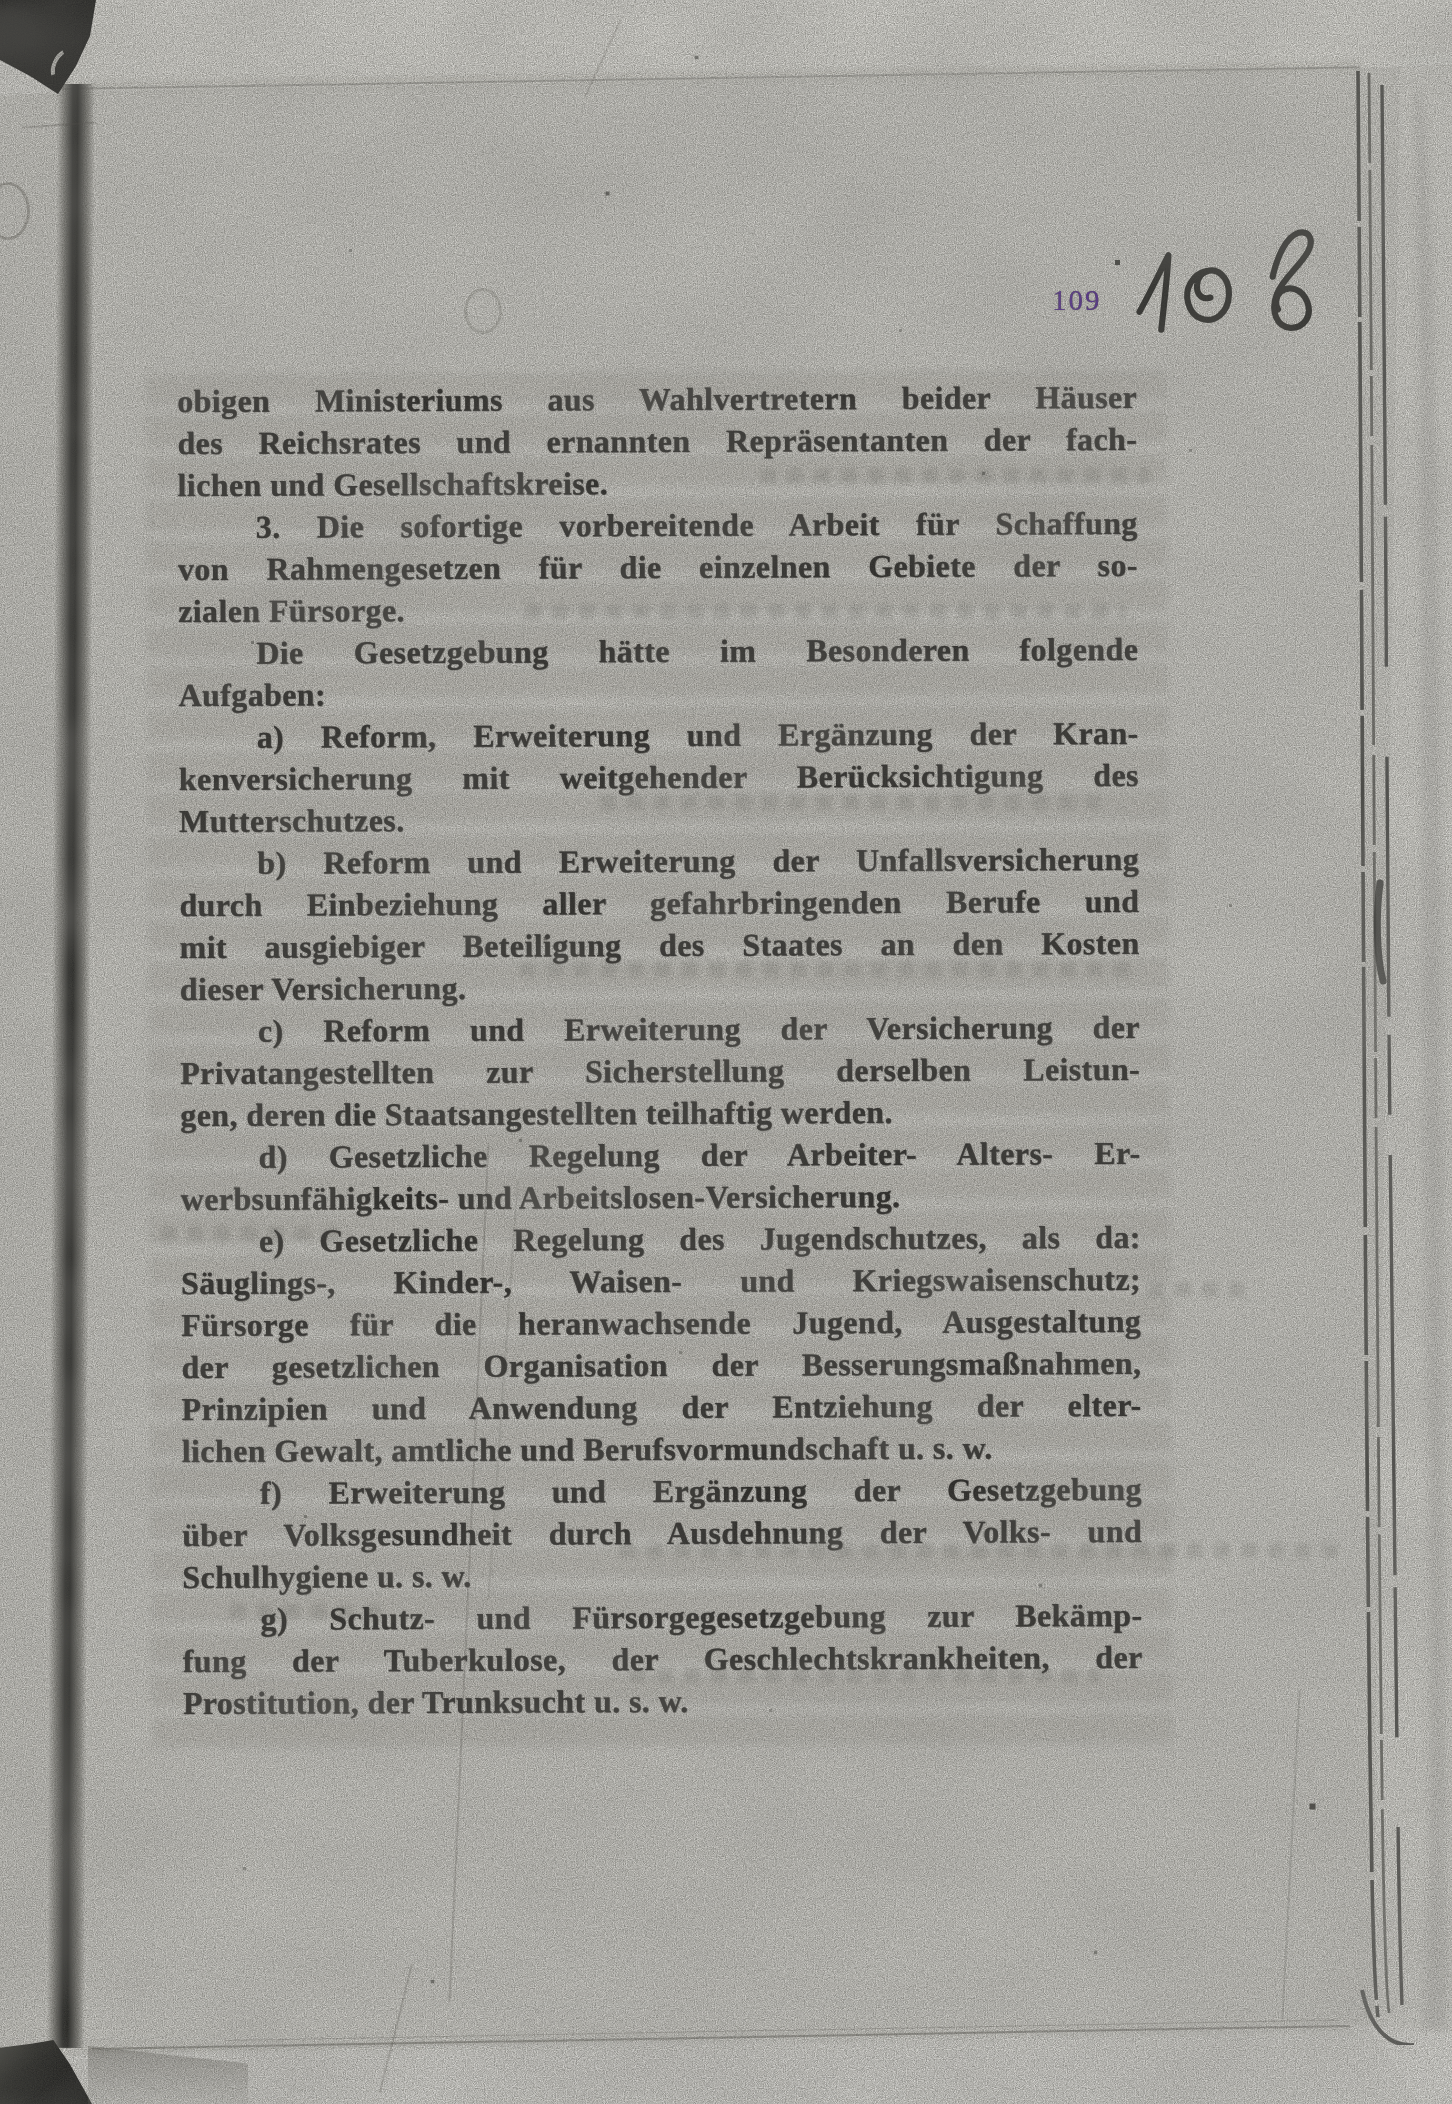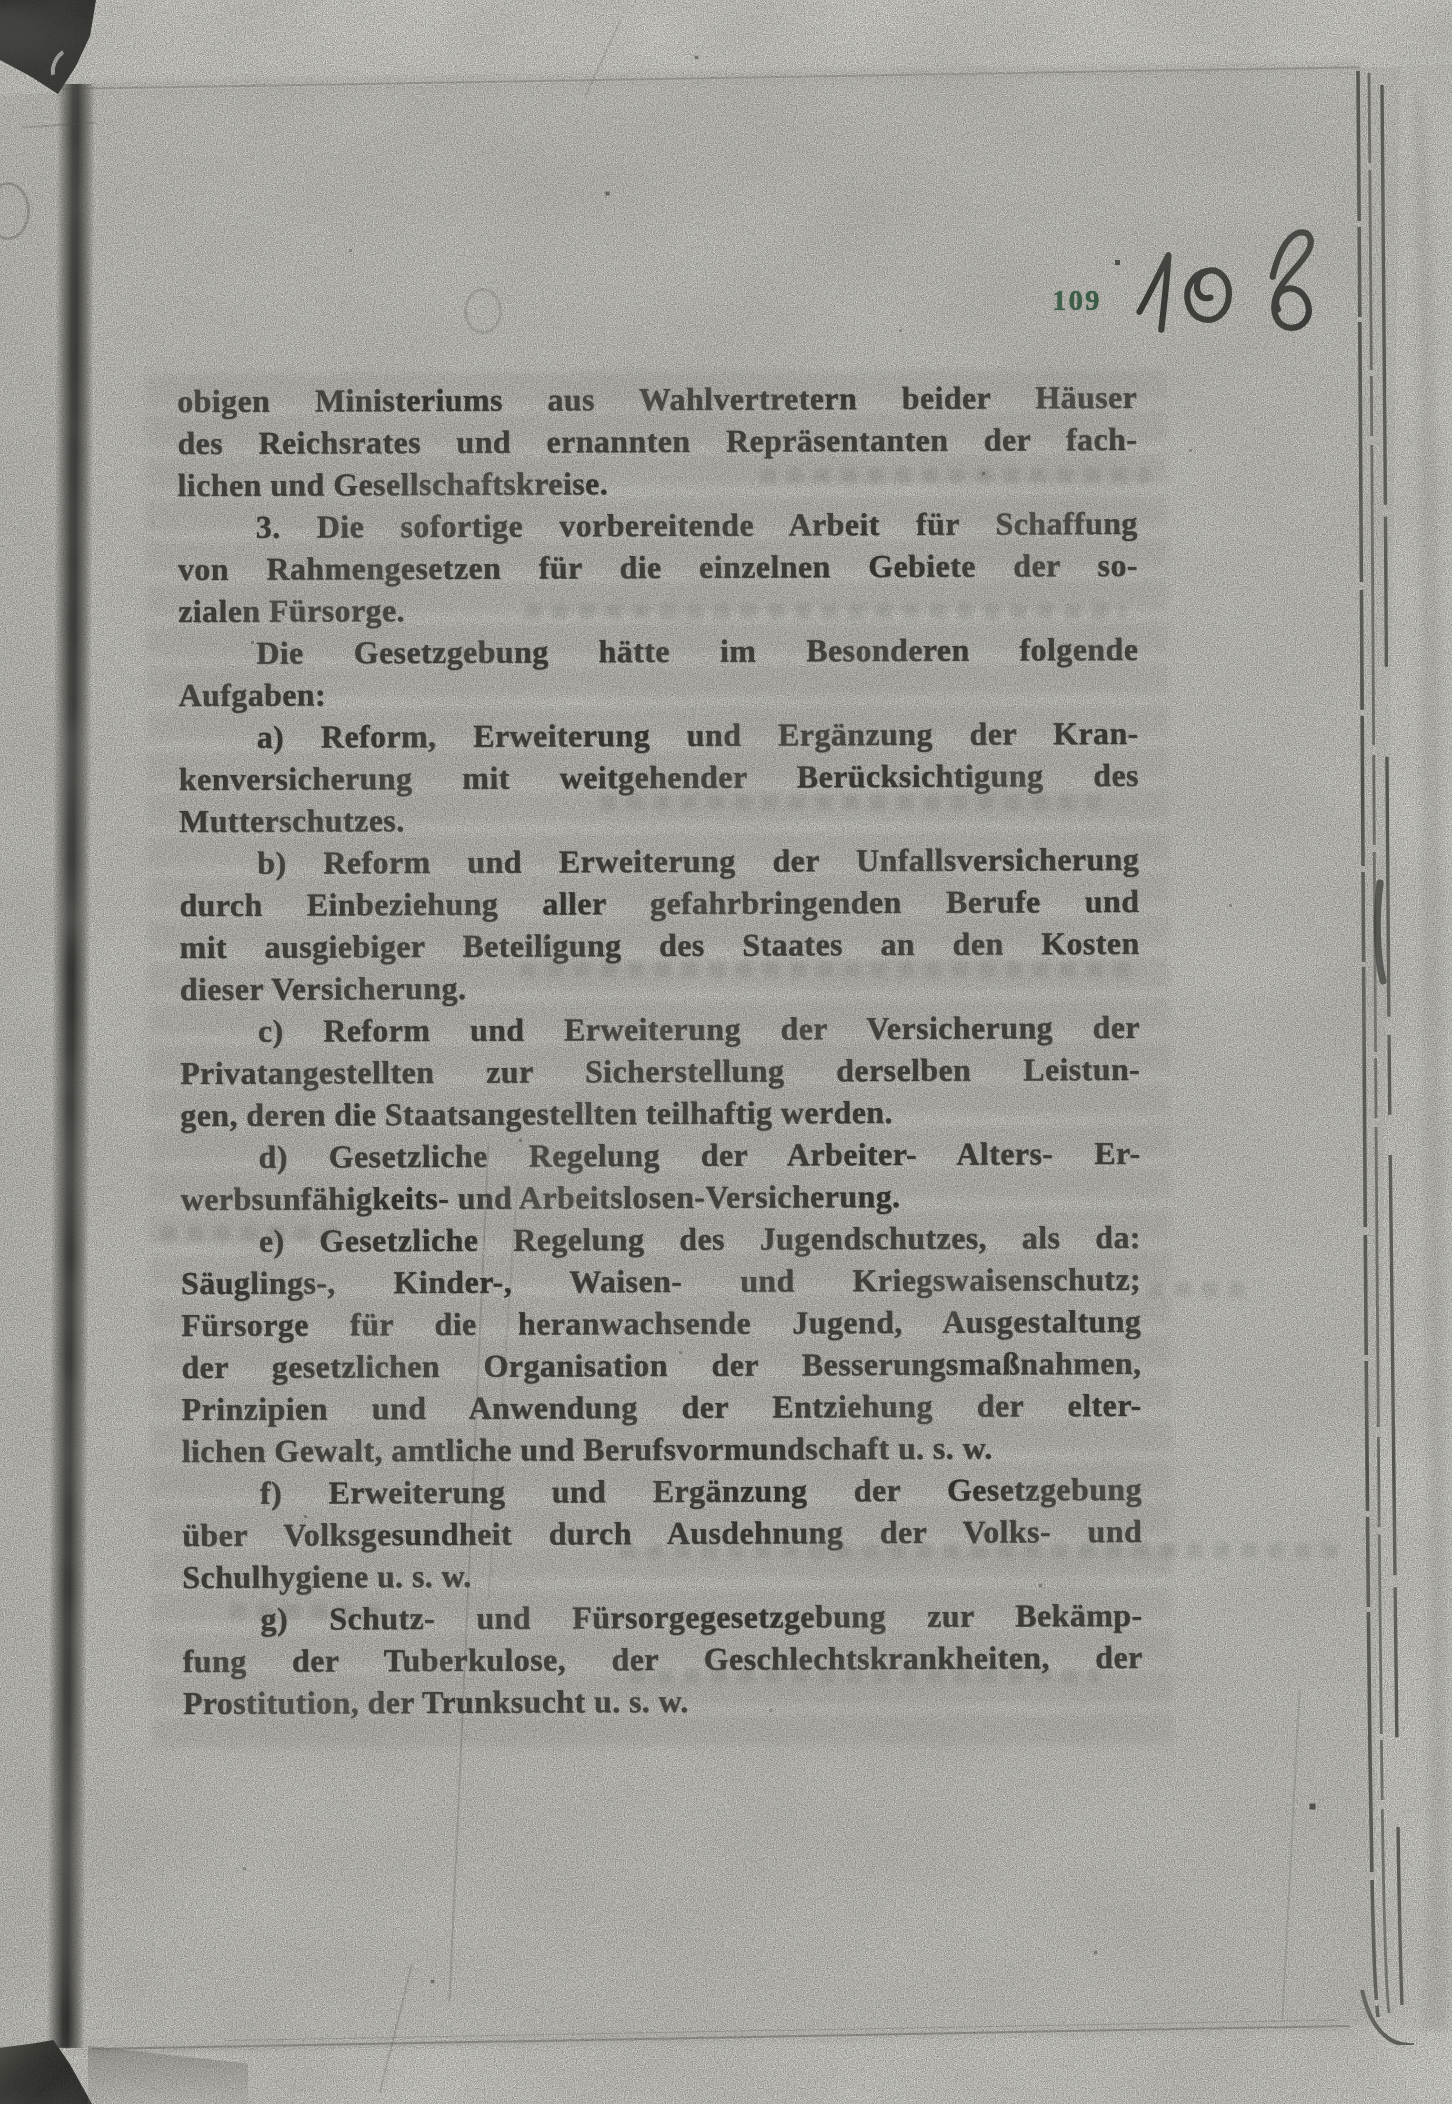--- a/index.html
+++ b/index.html
@@ -81,22 +81,22 @@
     252px 642px 0 1px rgba(40,40,36,.5),983px 473px 0 1.2px rgba(40,40,36,.55),
     545px 938px 0 1.4px rgba(35,35,30,.6),305px 1516px 0 1px rgba(45,45,40,.5),
     863px 1243px 0 1px rgba(45,45,40,.45),432px 1981px 0 1.3px rgba(40,40,36,.6),
     1230px 905px 0 1px rgba(50,50,44,.45),1040px 1585px 0 1.2px rgba(40,40,36,.5),
     770px 1710px 0 1px rgba(50,50,44,.4),350px 250px 0 1px rgba(50,50,44,.4),
     900px 330px 0 1px rgba(50,50,44,.35),1190px 450px 0 1px rgba(50,50,44,.4),
     680px 1352px 0 1px rgba(50,50,44,.4),520px 1140px 0 1.2px rgba(40,40,36,.5),
     244px 1868px 0 1px rgba(50,50,44,.4),1095px 1952px 0 1.2px rgba(40,40,36,.5);}
 
   
-  .pagenum{left:1052px;top:284px;width:70px;font-weight:700;font-size:29px;line-height:32px;
-    color:#14532d;letter-spacing:2px;text-shadow:0 0 1px rgba(25,24,22,.9);}
+  .pagenum{left:1052px;top:284px;width:70px;font-weight:400;font-size:29px;line-height:32px;
+    color:#4c1d95;letter-spacing:2px;text-shadow:0 0 1px rgba(25,24,22,.9);}
   .hand-svg{left:1128px;top:230px;width:205px;height:122px;transform:rotate(-4deg);}
 
   .text{left:180px;top:378px;width:960px;transform:rotate(-.25deg);color:#201f1d;
     font-weight:700;font-size:32px;line-height:42px;letter-spacing:.4px;
     text-shadow:0 0 1.2px rgba(32,30,28,.8),.6px .6px 0 rgba(40,38,35,.35);
     position:absolute;}
   .para{position:static;}
   .line{position:static;height:42px;overflow:visible;}
   .line.j{text-align:justify;text-align-last:justify;}
   .line.ind{text-indent:78px;}

